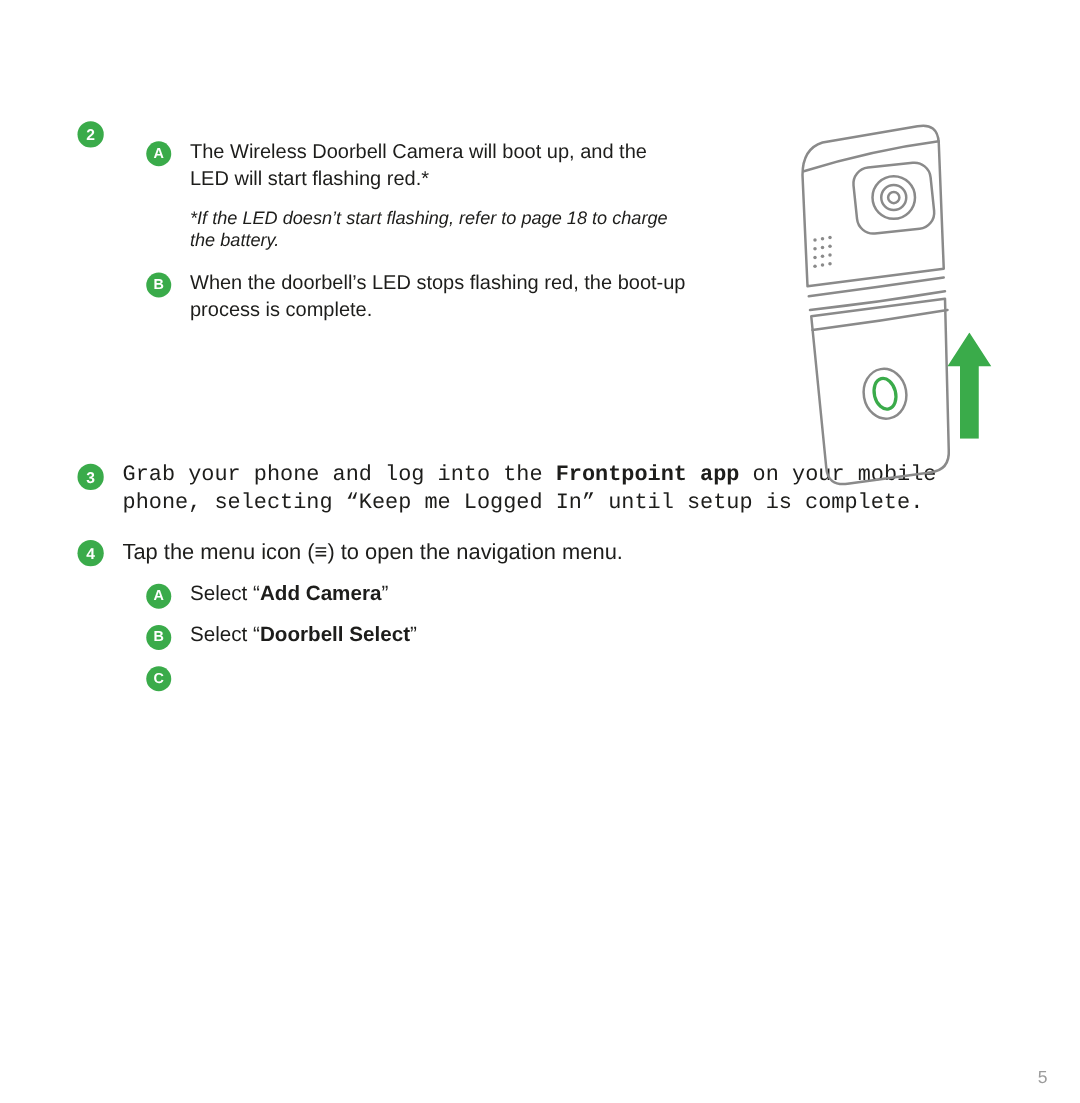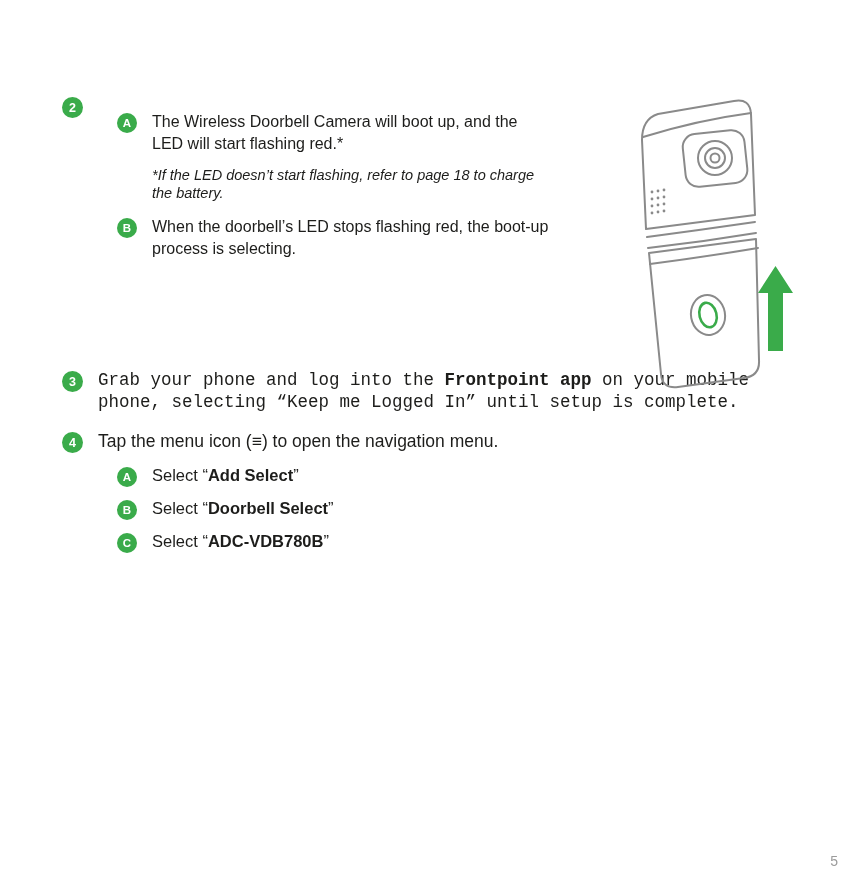--- a/index.html
+++ b/index.html
@@ -65,21 +65,21 @@
       <div class="substeps">
         <div class="substep">
           <span class="badge sub">A</span>
           <div>
             <p class="sub-text">The Wireless Doorbell Camera will boot up, and the LED will start flashing red.*</p>
             <p class="note">*If the LED doesn’t start flashing, refer to page 18 to charge the battery.</p>
           </div>
         </div>
         <div class="substep">
           <span class="badge sub">B</span>
-          <p class="sub-text">When the doorbell’s LED stops flashing red, the boot-up process is selecting.</p>
+          <p class="sub-text">When the doorbell’s LED stops flashing red, the boot-up process is complete.</p>
         </div>
       </div>
     </div>
   </section>
 
   <div class="figure">
     <svg width="138" height="302" viewBox="0 0 138 302" style="fill:none;stroke:var(--line);stroke-width:2;stroke-linecap:round;stroke-linejoin:round;">
 
       <path d="M14,44 Q14,23 30,18 L106,5 Q122,2 123,18 L127,119 L18,133 Z"></path>
       <path d="M15,41 Q70,24 123,17"></path>
@@ -123,28 +123,27 @@
     <p class="step-text"><span>Grab your phone and log into the </span><b>Frontpoint app</b><span> on your mobile phone, selecting “Keep me Logged In” until setup is complete.</span></p>
   </section>
 
   <section class="step step4">
     <span class="badge">4</span>
     <div>
       <p class="step-text">Tap the menu icon (≡) to open the navigation menu.</p>
       <div class="items">
         <div class="item">
           <span class="badge sub">A</span>
-          <p class="item-text"><span>Select “</span><b>Add Select</b><span>”</span></p>
+          <p class="item-text"><span>Select “</span><b>Add Camera</b><span>”</span></p>
         </div>
         <div class="item">
           <span class="badge sub">B</span>
           <p class="item-text"><span>Select “</span><b>Doorbell Select</b><span>”</span></p>
         </div>
         <div class="item">
           <span class="badge sub">C</span>
-          <p class="item-text"><span>Select “</span><b>ADC-VDB780B</b><span>”</span></p>
         </div>
       </div>
     </div>
   </section>
 
   <span class="page-number">5</span>
 </div>
 
 </body></html>

